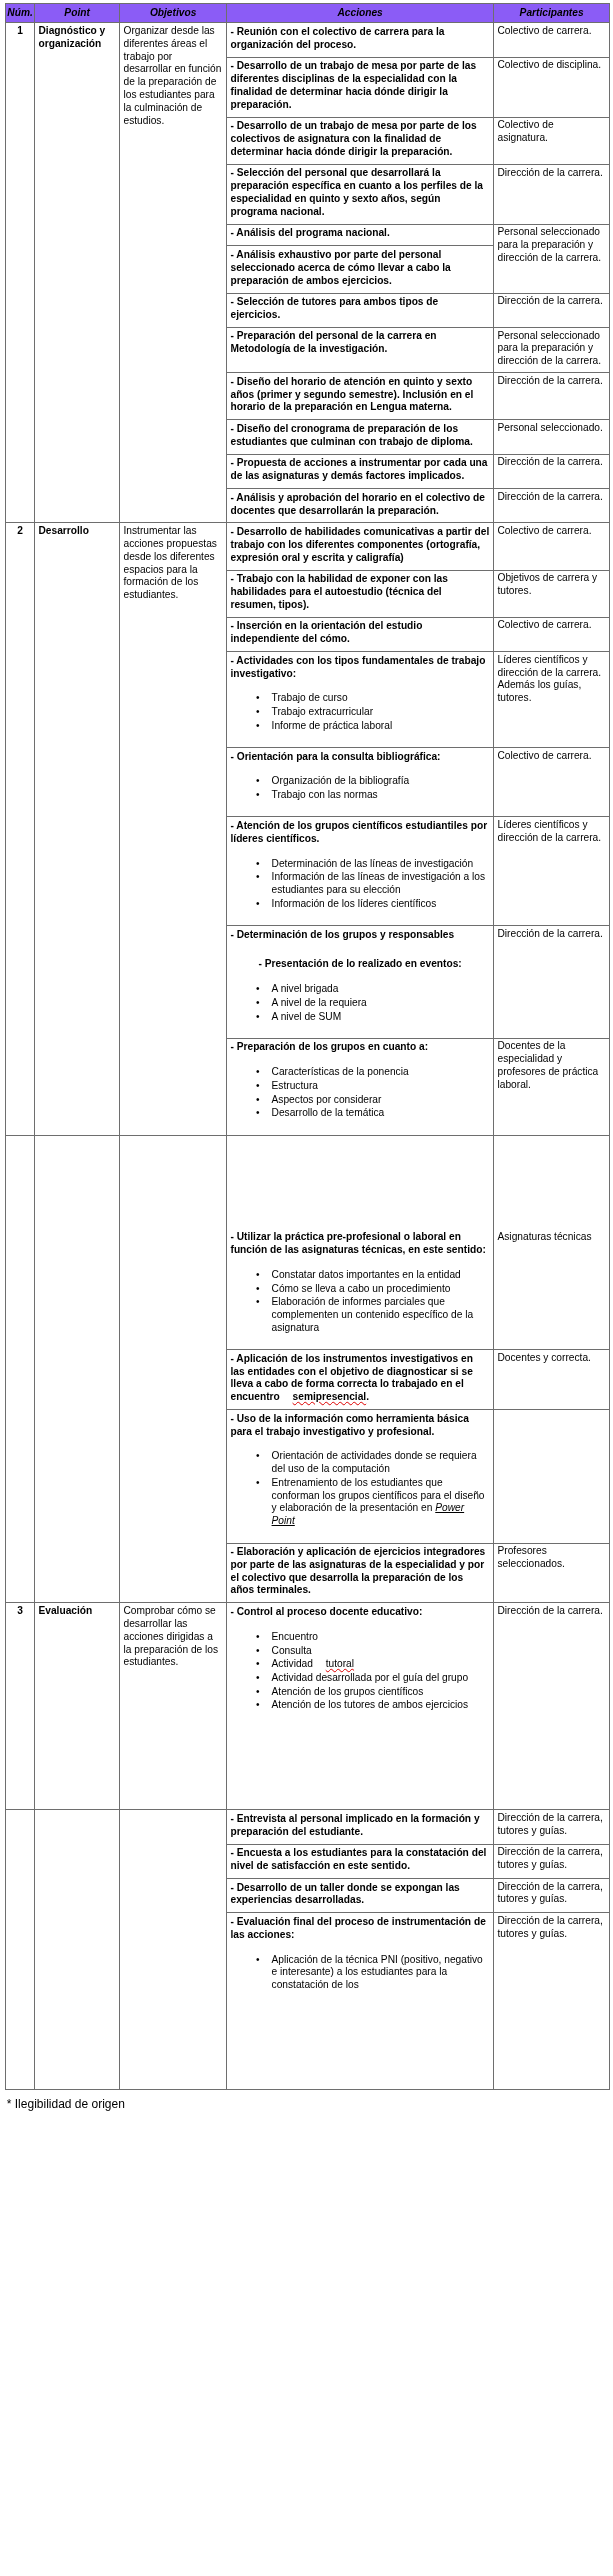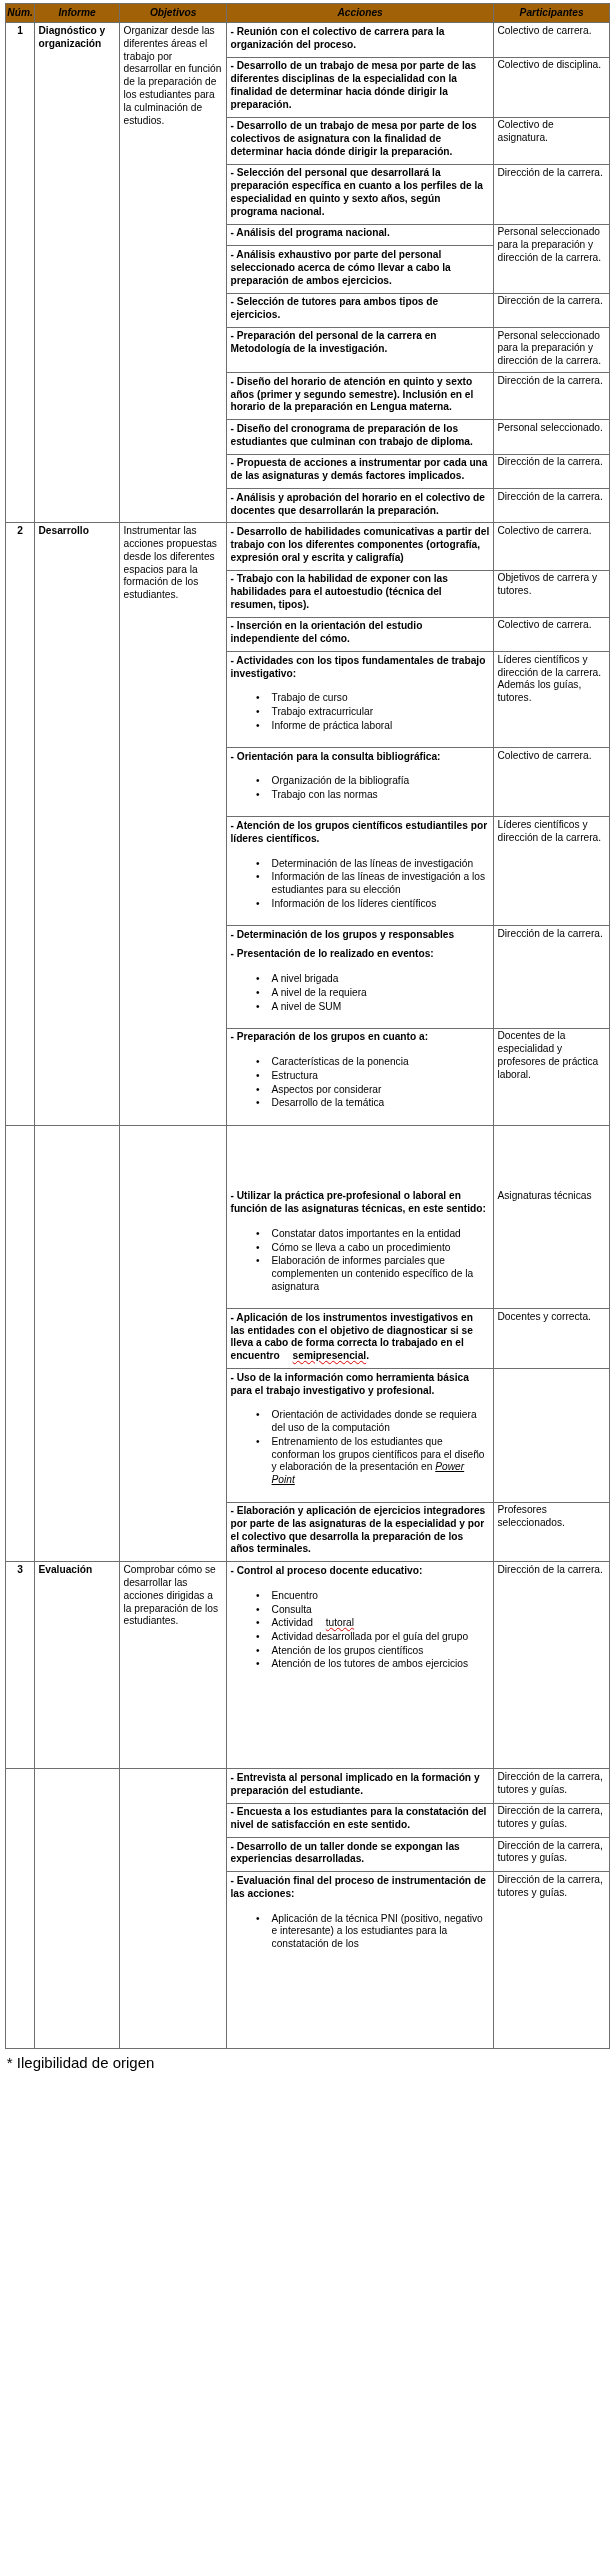--- a/index.html
+++ b/index.html
@@ -21,61 +21,61 @@
     border: 0.9px solid #6e6e6e;
     vertical-align: top;
     padding: 1.7px 3.4px 4.3px 3.4px;
     word-wrap: break-word;
   }
   thead th {
     font-style: italic;
     font-weight: bold;
     text-align: center;
     padding: 2.6px 0.9px;
-    background: #a16207;
+    background: #8b5cf6;
   }
   .num-cell { text-align: center; font-weight: bold; }
   .etapa-cell { font-weight: bold; }
   .objetivo-cell { }
   .action-cell { }
   .part-cell { }
   .para { margin: 0.9px 0; font-weight: bold; }
-  .para + .para { margin-top: 7px; }
+  .para + .para { margin-top: 17px; text-align: center; }
   .bullets { margin: 12px 0 10.2px 25.5px; }
   .bullet-item { display: flex; gap: 12px; margin: 0.9px 0; }
   .dot { flex: 0 0 auto; }
   .btext { flex: 1 1 auto; }
-  .gap-top { padding-top: 64px; }
+  .gap-top { padding-top: 95px; }
   .action-cell.gap-bottom { padding-bottom: 87px; }
   .spellcheck {
     text-decoration: underline;
     text-decoration-color: #dd0000;
     text-decoration-style: wavy;
     text-decoration-thickness: 0.9px;
     margin-left: 10px;
   }
   .term { font-style: italic; text-decoration: underline; }
-  .footnote { margin: 7.7px 0 0 1.7px; font-size: 15px; }
+  .footnote { margin: 7.7px 0 0 1.7px; font-size: 12px; }
 </style>
 </head>
 <body>
 
 <div class="page">
   <table class="stages-table">
     <colgroup>
       <col style="width:29px">
       <col style="width:85px">
       <col style="width:107px">
       <col style="width:267px">
       <col style="width:116px">
     </colgroup>
     <thead>
       <tr>
         <th>Núm.</th>
-        <th>Informe</th>
+        <th>Point</th>
         <th>Objetivos</th>
         <th>Acciones</th>
         <th>Participantes</th>
       </tr>
     </thead>
     <tbody id="table-body">
         <tr>
           <td rowspan="12" class="num-cell">1</td>
           <td rowspan="12" class="etapa-cell">Diagnóstico y organización</td>
           <td rowspan="12" class="objetivo-cell">Organizar desde las diferentes áreas el trabajo por desarrollar en función de la preparación de los estudiantes para la culminación de estudios.</td>

